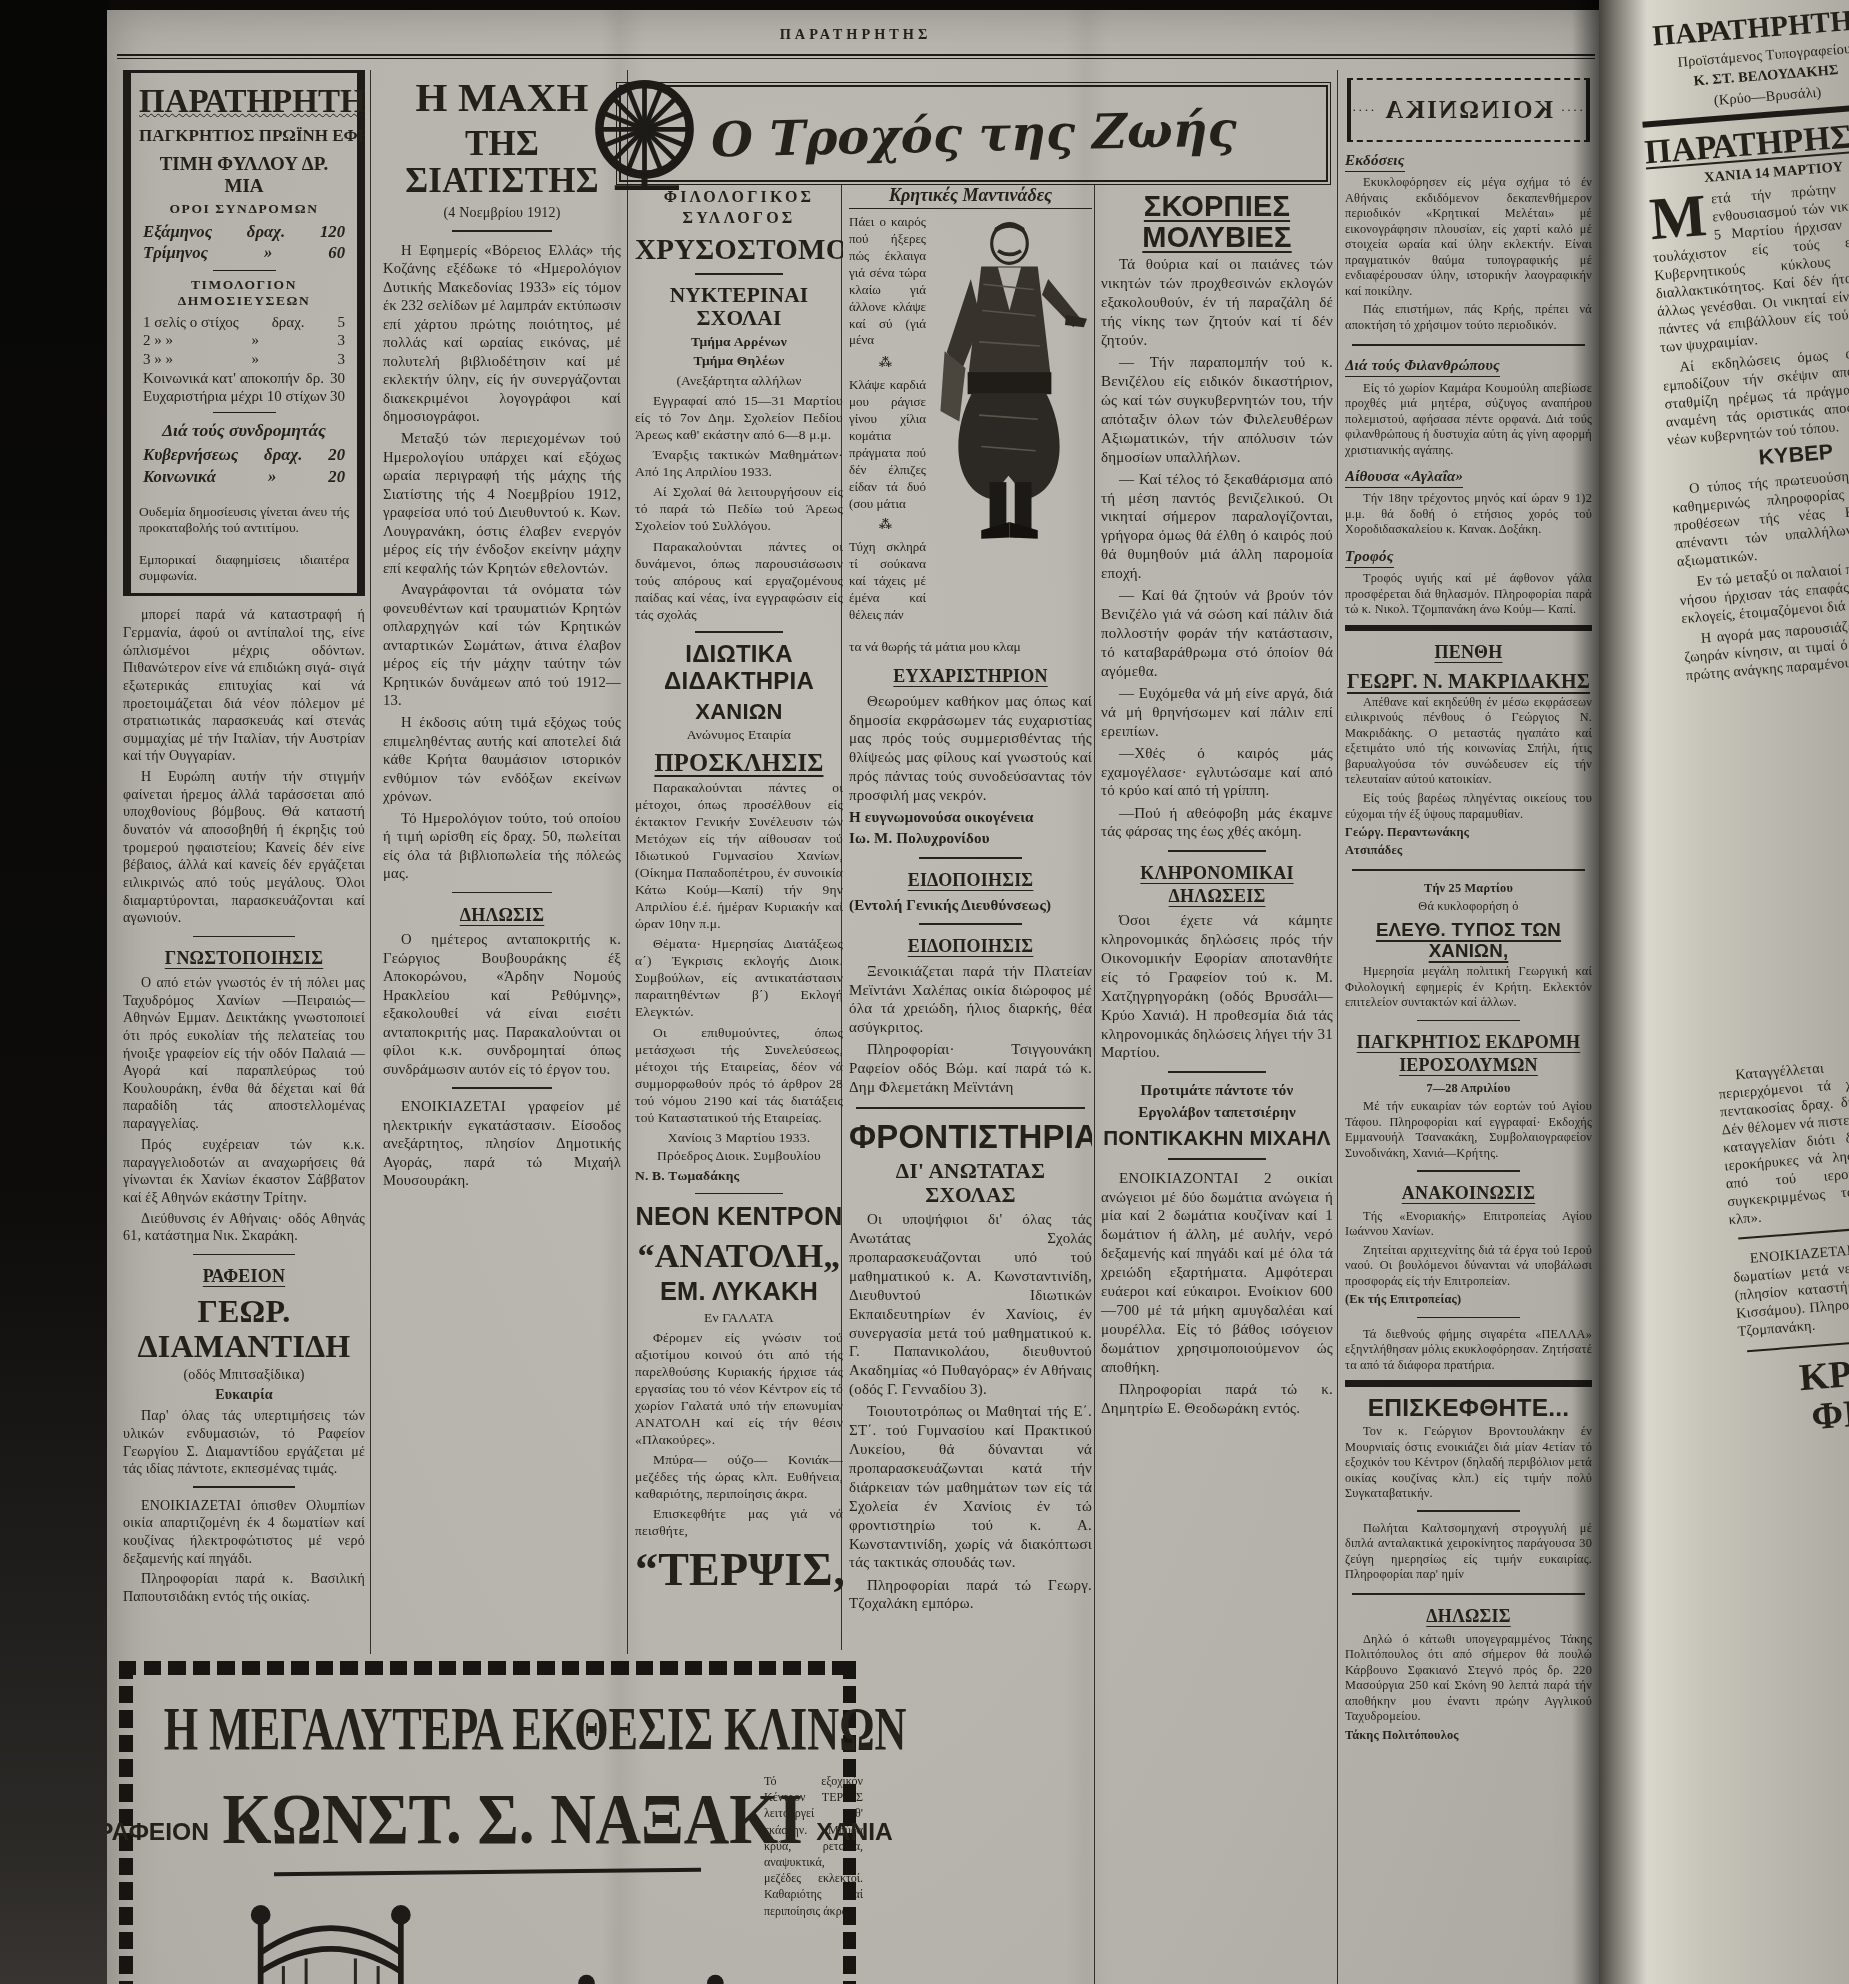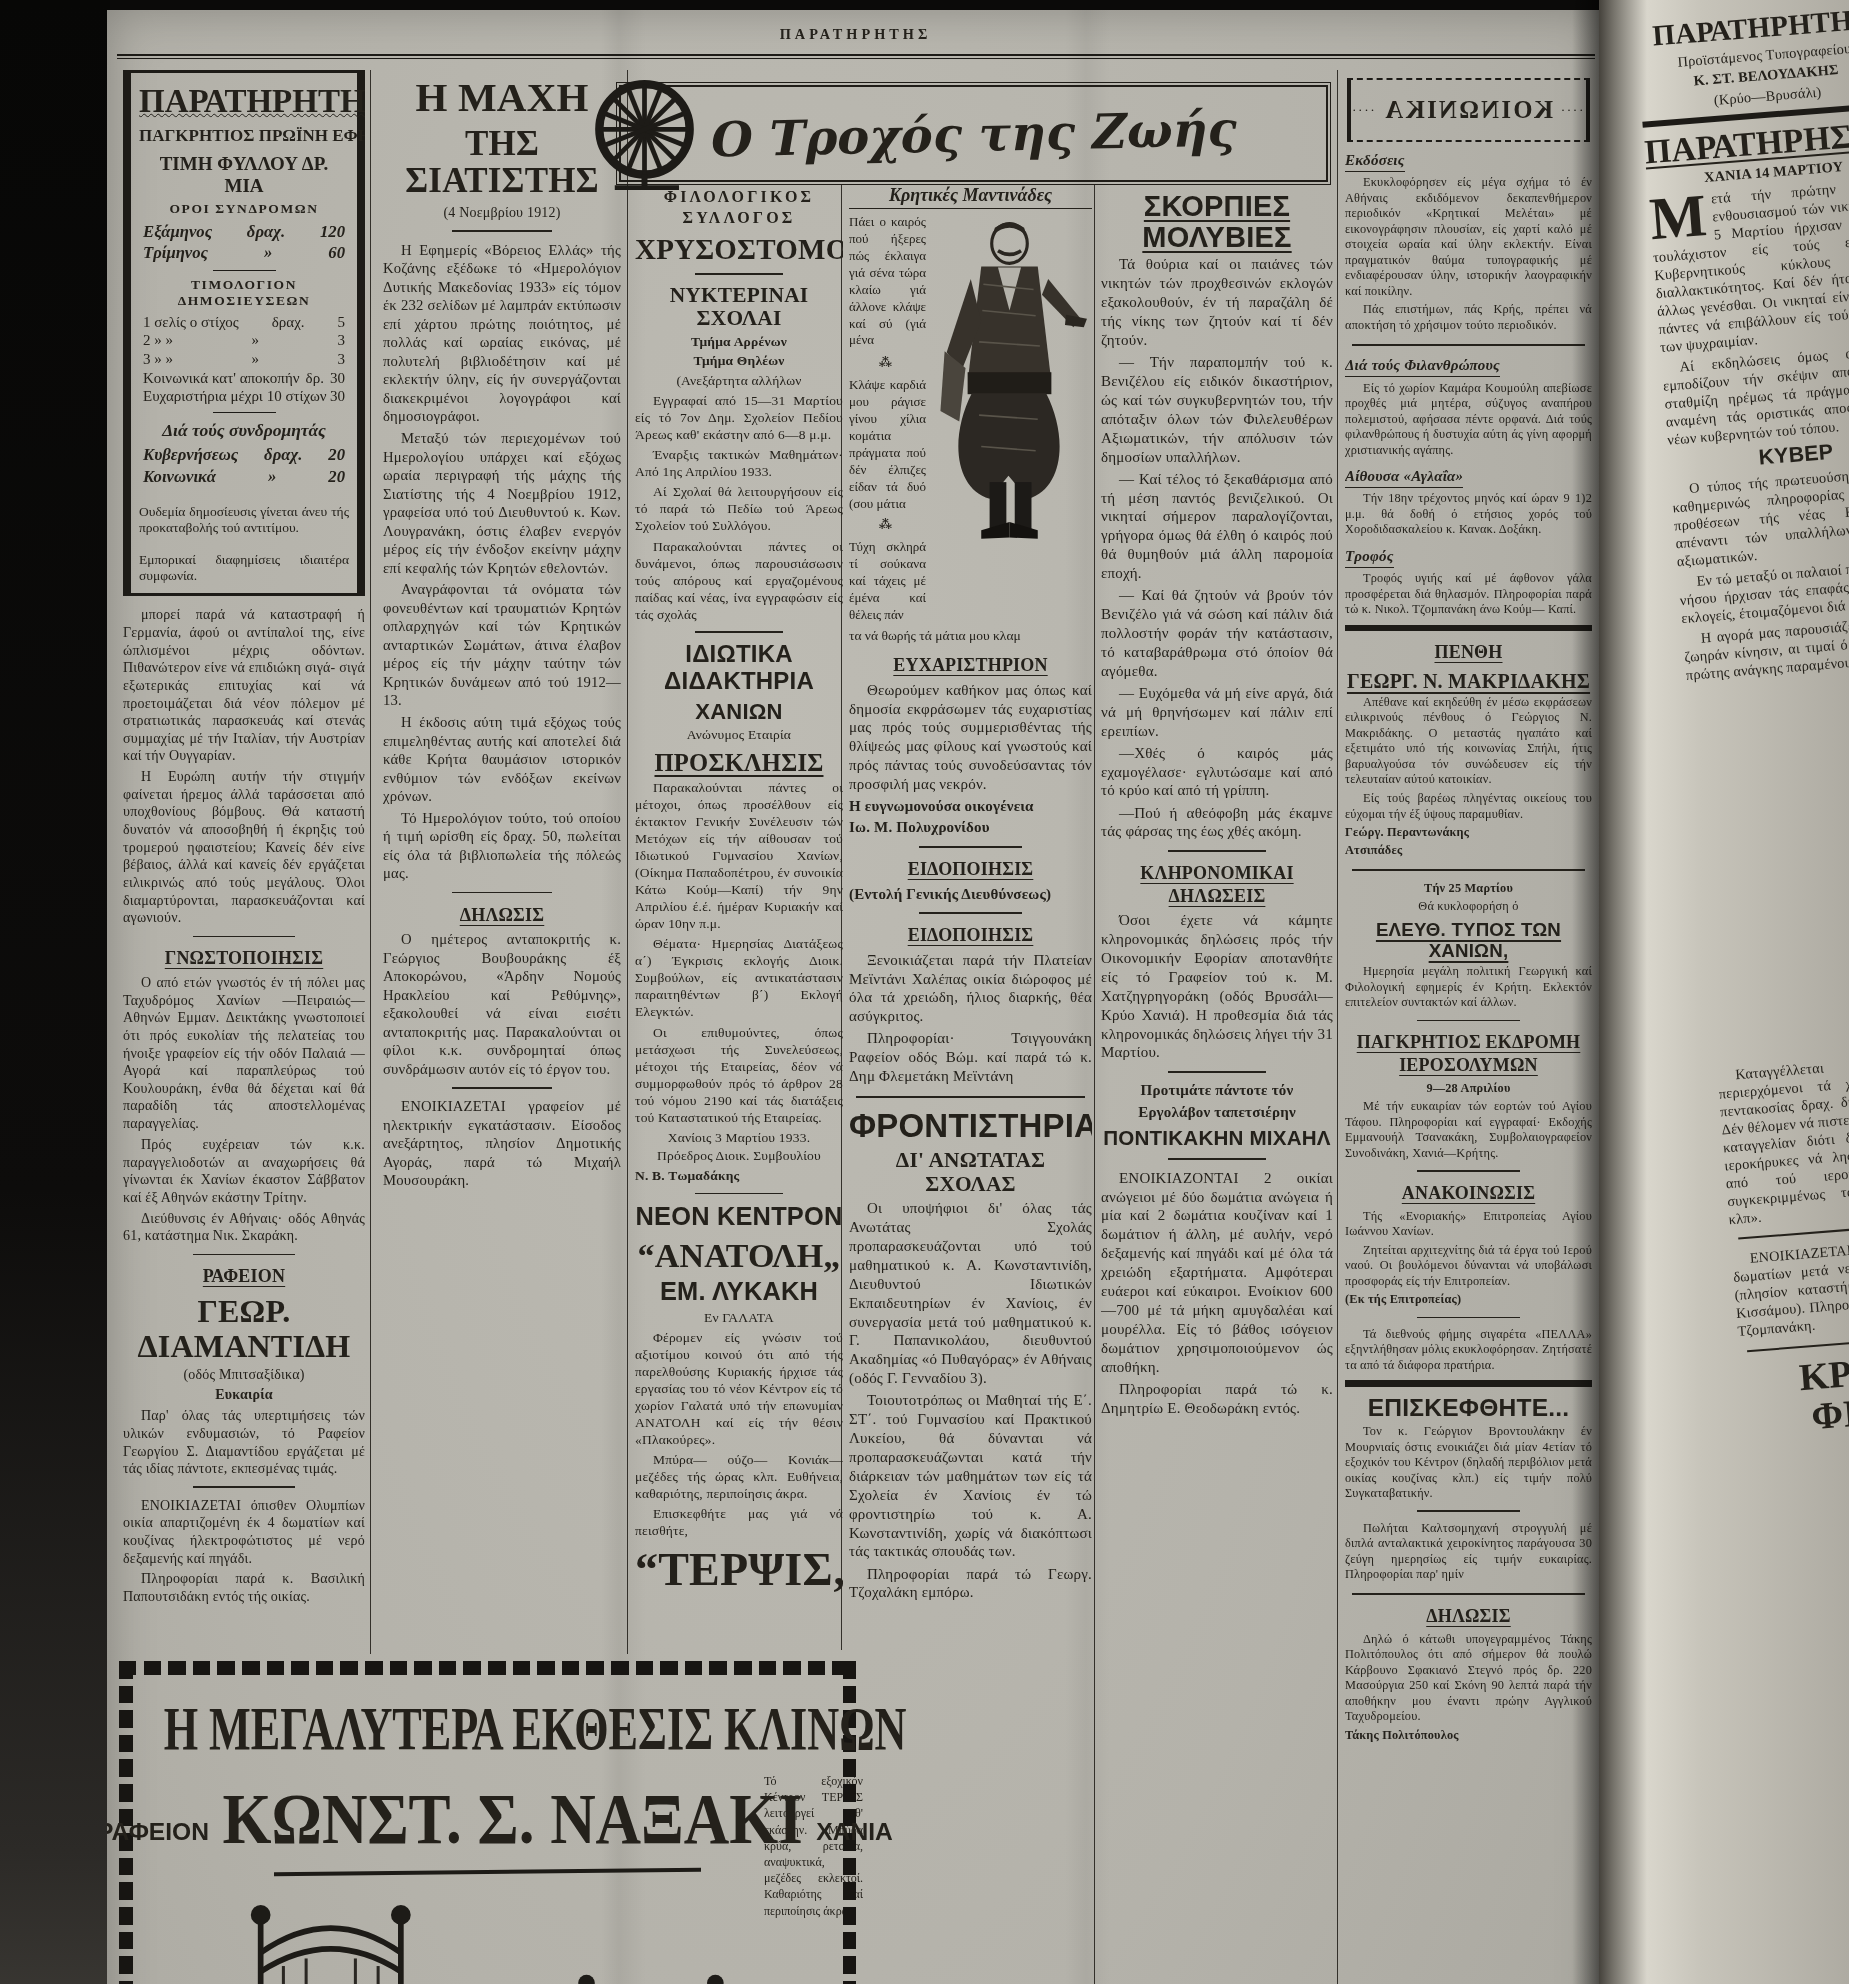--- a/index.html
+++ b/index.html
@@ -273,21 +273,21 @@
 
     <div class="col c4">
       <div class="mantinades">
         <div class="mant-h">Κρητικές Μαντινάδες</div>
         <div class="mant-row">
           <div class="mant-col">
               <div class="mant-verse" style="margin-bottom: 5.6px;">Πάει ο καιρός πού ήξερες πώς έκλαιγα γιά σένα τώρα κλαίω γιά άλλονε κλάψε καί σύ (γιά μένα</div>
               <div class="mant-star" style="margin-bottom: 5.6px;">⁂</div>
               <div class="mant-verse" style="margin-bottom: 4px;">Κλάψε καρδιά μου ράγισε γίνου χίλια κομάτια πράγματα πού δέν έλπιζες είδαν τά δυό (σου μάτια</div>
               <div class="mant-star" style="margin-bottom: 5.6px;">⁂</div>
-              <div class="mant-verse" style="margin-bottom: 1px;">Τύχη σκληρά τί σούκανα καί τάχεις μέ έμένα καί θέλεις πάν</div>
+              <div class="mant-verse" style="margin-bottom: 12px;">Τύχη σκληρά τί σούκανα καί τάχεις μέ έμένα καί θέλεις πάν</div>
             </div>
           <svg width="157" height="329" viewBox="0 0 300 620">
             <ellipse cx="150" cy="52" rx="34" ry="38" fill="none" stroke="#2a2620" stroke-width="6"></ellipse>
             <path d="M118,36 Q150,8 182,36 L178,22 Q150,2 122,22 Z" fill="#2a2620"></path>
             <path d="M128,66 Q150,80 172,66" fill="none" stroke="#2a2620" stroke-width="7"></path>
             <path d="M96,96 L204,96 L228,300 L72,300 Z" fill="#37322b"></path>
             <path d="M128,98 L150,180 L172,98 Z" fill="#b4b2aa"></path>
             <rect x="70" y="298" width="160" height="42" fill="#201d18"></rect>
             <path d="M224,120 L286,196 L272,212 L212,150 Z" fill="#37322b"></path>
             <path d="M258,188 L298,196 L292,212 L256,208 Z" fill="#2a2620"></path>
@@ -377,21 +377,21 @@
           <div class="blk b-para">Είς τούς βαρέως πληγέντας οικείους του εύχομαι τήν έξ ύψους παραμυθίαν.</div>
           <div class="blk b-sig">Γεώργ. Περαντωνάκης</div>
           <div class="blk b-sig">Ατσιπάδες</div>
           <div class="blk b-rulef"></div>
           <div class="blk b-lnb">Τήν 25 Μαρτίου</div>
           <div class="blk b-line">Θά κυκλοφορήση ό</div>
           <div class="blk b-h2 u" style="font-size: 18.7px; font-family: &quot;Liberation Sans&quot;, &quot;DejaVu Sans&quot;, sans-serif;">ΕΛΕΥΘ. ΤΥΠΟΣ ΤΩΝ ΧΑΝΙΩΝ,</div>
           <div class="blk b-para">Ημερησία μεγάλη πολιτική Γεωργική καί Φιλολογική εφημερίς έν Κρήτη. Εκλεκτόν επιτελείον συντακτών καί άλλων.</div>
           <div class="blk b-rule"></div>
           <div class="blk b-subhead">ΠΑΓΚΡΗΤΙΟΣ ΕΚΔΡΟΜΗ ΙΕΡΟΣΟΛΥΜΩΝ</div>
-          <div class="blk b-lnb">9—28 Απριλίου</div>
+          <div class="blk b-lnb">7—28 Απριλίου</div>
           <div class="blk b-para">Μέ τήν ευκαιρίαν τών εορτών τού Αγίου Τάφου. Πληροφορίαι καί εγγραφαί· Εκδοχής Εμμανουήλ Τσανακάκη, Συμβολαιογραφείον Συνοδινάκη, Χανιά—Κρήτης.</div>
           <div class="blk b-rule"></div>
           <div class="blk b-subhead">ΑΝΑΚΟΙΝΩΣΙΣ</div>
           <div class="blk b-para">Τής «Ενοριακής» Επιτροπείας Αγίου Ιωάννου Χανίων.</div>
           <div class="blk b-para">Ζητείται αρχιτεχνίτης διά τά έργα τού Ιερού ναού. Οι βουλόμενοι δύνανται νά υποβάλωσι προσφοράς είς τήν Επιτροπείαν.</div>
           <div class="blk b-sig">(Εκ τής Επιτροπείας)</div>
           <div class="blk b-rule"></div>
           <div class="blk b-para">Τά διεθνούς φήμης σιγαρέτα «ΠΕΛΛΑ» εξηντλήθησαν μόλις εκυκλοφόρησαν. Ζητήσατέ τα από τά διάφορα πρατήρια.</div>
           <div class="blk b-bar"></div>
           <div class="blk b-h2" style="font-size: 24.6px; font-family: &quot;Liberation Sans&quot;, &quot;DejaVu Sans&quot;, sans-serif;">ΕΠΙΣΚΕΦΘΗΤΕ...</div>

